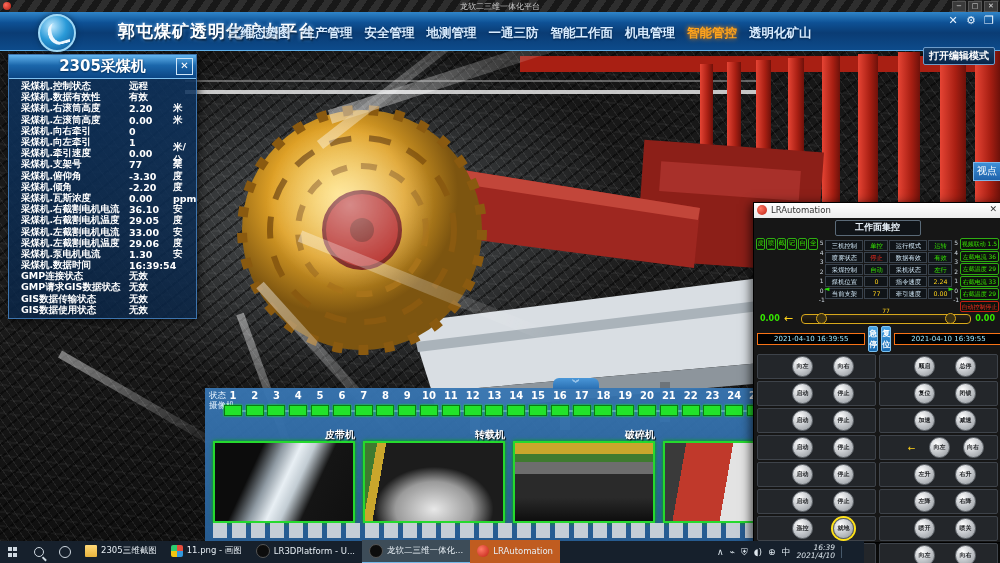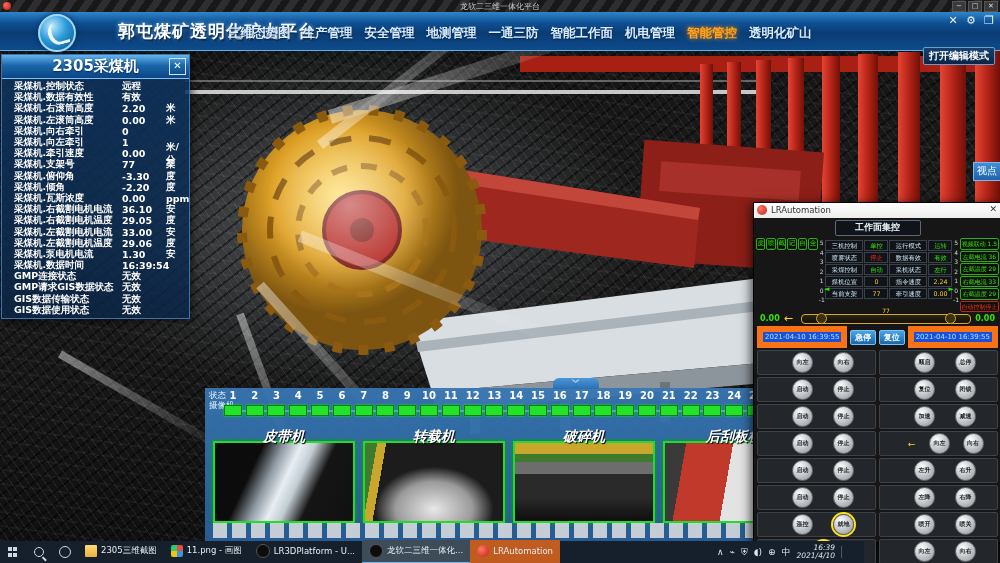--- a/index.html
+++ b/index.html
@@ -44,21 +44,21 @@
     background:
       repeating-linear-gradient(55deg,rgba(255,255,255,.07) 0 1px,transparent 1px 7px),
       repeating-linear-gradient(-38deg,rgba(0,0,0,.45) 0 2px,transparent 2px 10px),
       repeating-linear-gradient(8deg,rgba(255,255,255,.04) 0 2px,transparent 2px 14px);}
   #scene svg{position:absolute;left:0;top:0;}
   
   #viewtab{position:absolute;right:0;top:162px;width:26px;height:17px;z-index:40;
     background:linear-gradient(#3f90d8,#1f63ab);border:1px solid #7db6e8;border-right:none;
     color:#fff;font-size:10px;line-height:16px;text-align:center;cursor:pointer;}
   
-  #leftpanel{position:absolute;left:1px;top:54px;width:187px;z-index:45;
+  #leftpanel{position:absolute;left:8px;top:54px;width:187px;z-index:45;
     background:linear-gradient(180deg,rgba(14,52,96,.88),rgba(10,38,72,.82));
     border:1px solid #3d74ad;box-shadow:2px 2px 8px rgba(0,0,0,.6);}
   #leftpanel header{position:relative;height:23px;
     background:linear-gradient(180deg,#63b5ee 0%,#1b67ab 45%,#0b4584 100%);
     border-bottom:1px solid #7fc0ef;}
   #leftpanel header .ptitle{display:block;text-align:center;color:#fff;font-size:15px;
     font-weight:bold;line-height:22px;text-shadow:0 1px 2px #002a52;}
   #leftpanel header .pclose{position:absolute;right:3px;top:3px;width:15px;height:15px;
     border:1px solid #cfe6f8;color:#fff;font-size:10px;line-height:14px;text-align:center;cursor:pointer;}
   #leftrows{list-style:none;margin:2px 0 2px 0;padding:0 12px;}
@@ -74,21 +74,21 @@
     font-size:8px;text-align:center;line-height:9px;cursor:pointer;}
   #statuslabels{position:absolute;left:4px;top:2px;color:#e8f4ff;font-size:8.5px;line-height:10px;width:30px;}
   #channels{position:absolute;left:17px;top:2px;display:flex;list-style:none;margin:0;padding:0;}
   #channels li{width:21.8px;text-align:center;position:relative;}
   #channels .chnum{color:#fff;font-size:10px;font-weight:bold;display:block;height:13px;}
   #channels .chsq{display:block;width:16px;height:9px;margin:2px auto 0;background:#22e32a;
     border:1px solid #0c7a12;box-shadow:0 0 2px #0f0;}
   #chanline{position:absolute;left:20px;right:230px;top:22px;height:2px;background:#9fd0f0;opacity:.5;}
   #thumbs{position:absolute;left:8px;top:40px;display:flex;gap:8px;}
   .thumb{width:142px;}
-  .thumb .tlabel{display:block;text-align:center;color:#fff;font-size:14px;font-style:italic;
+  .thumb .tlabel{display:block;text-align:right;color:#fff;font-size:10px;
     font-weight:bold;height:13px;text-shadow:1px 1px 1px #000;}
   .thumb .tbox{height:78px;border:2px solid #25d92e;box-shadow:0 0 4px #0a0;background:#222;}
   .tbox.belt{background:linear-gradient(115deg,#0c0c0c 28%,#8f9aa3 40%,#e8eff4 50%,#c2ccd3 58%,#15151 5 70%,#101010 100%);
     background:linear-gradient(115deg,#0c0c0c 28%,#8f9aa3 40%,#e8eff4 50%,#c2ccd3 58%,#151515 70%,#101010 100%);}
   .tbox.crusher{background:linear-gradient(180deg,#c9a62c 0 14%,#3f7a2f 14% 24%,#6d6d6d 24% 40%,#2a2a2a 40% 70%,#0e0e0e 100%);}
   .tbox.loader{background:
       linear-gradient(100deg,#3f7a2f 0 8%,#c9a62c 8% 14%,transparent 14%),
       radial-gradient(ellipse 70px 50px at 50% 85%,#e8e8e8,#9a9a9a 55%,#1c1c1c 85%),#111;}
   .tbox.front{background:linear-gradient(90deg,#0f0f0f 0 38%,#5c5c5c 38% 52%,#b62018 52% 66%,#d9d9d9 66% 82%,#8a1b14 82% 100%);}
   .tbox.rear{background:linear-gradient(100deg,#3a3a3a 0 14%,#c0392b 14% 45%,#e3e3e3 45% 68%,#8a2018 68% 88%,#444 88% 100%);}
@@ -126,22 +126,22 @@
   #posrow{display:flex;align-items:center;height:13px;margin:0 6px;}
   #posrow .pos{color:#35e600;font-size:8px;font-weight:bold;}
   #posrow .yarrow{color:#ffd21a;font-size:11px;margin:0 4px;}
   #machineicon{flex:1;height:8px;margin:0 4px;border:1px solid #d8a81c;border-radius:4px;position:relative;
     background:linear-gradient(#2a2418,#141008);}
   #machineicon:before,#machineicon:after{content:"";position:absolute;top:-2px;width:9px;height:9px;
     border:1px solid #d8a81c;border-radius:50%;background:#3a3012;}
   #machineicon:before{left:14px;} #machineicon:after{right:14px;}
   #machinepos{position:absolute;top:-8px;left:50%;transform:translateX(-50%);color:#ffd21a;font-size:6px;}
   #timerow{display:flex;align-items:center;gap:3px;margin:1px 3px 2px;}
-  .tstamp{background:#1d4ed8;border:6px solid #f97316;color:#9fe8ff;font-size:7px;
-    padding:1px 2px;white-space:nowrap;}
+  .tstamp{background:#000000;border:1px solid #f97316;color:#9fe8ff;font-size:7px;
+    padding:1px 16px;white-space:nowrap;}
   .bluebtn{flex:1;background:linear-gradient(#49a5e8,#1667ae);border:1px solid #7cc2f0;border-radius:2px;
     color:#fff;font-size:8px;font-weight:bold;text-align:center;padding:1px 0;cursor:pointer;}
   #controls{display:flex;gap:3px;margin:0 3px;}
   .ctlcol{flex:1;display:flex;flex-direction:column;gap:2px;}
   .ctlgroup{background:#23262a;border:1px solid #3e434a;border-radius:2px;display:flex;
     align-items:center;min-height:21px;padding:1px;}
   .ctlgroup .glabel{flex:0 0 13px;writing-mode:vertical-rl;text-orientation:upright;
     color:#e0e6ec;font-size:6px;line-height:12px;text-align:center;max-height:34px;overflow:hidden;}
   .ctlgroup .gbtns{flex:1;display:flex;justify-content:space-evenly;align-items:center;}
   .roundbtn{width:19px;height:19px;border-radius:50%;border:1px solid #6a6f75;

